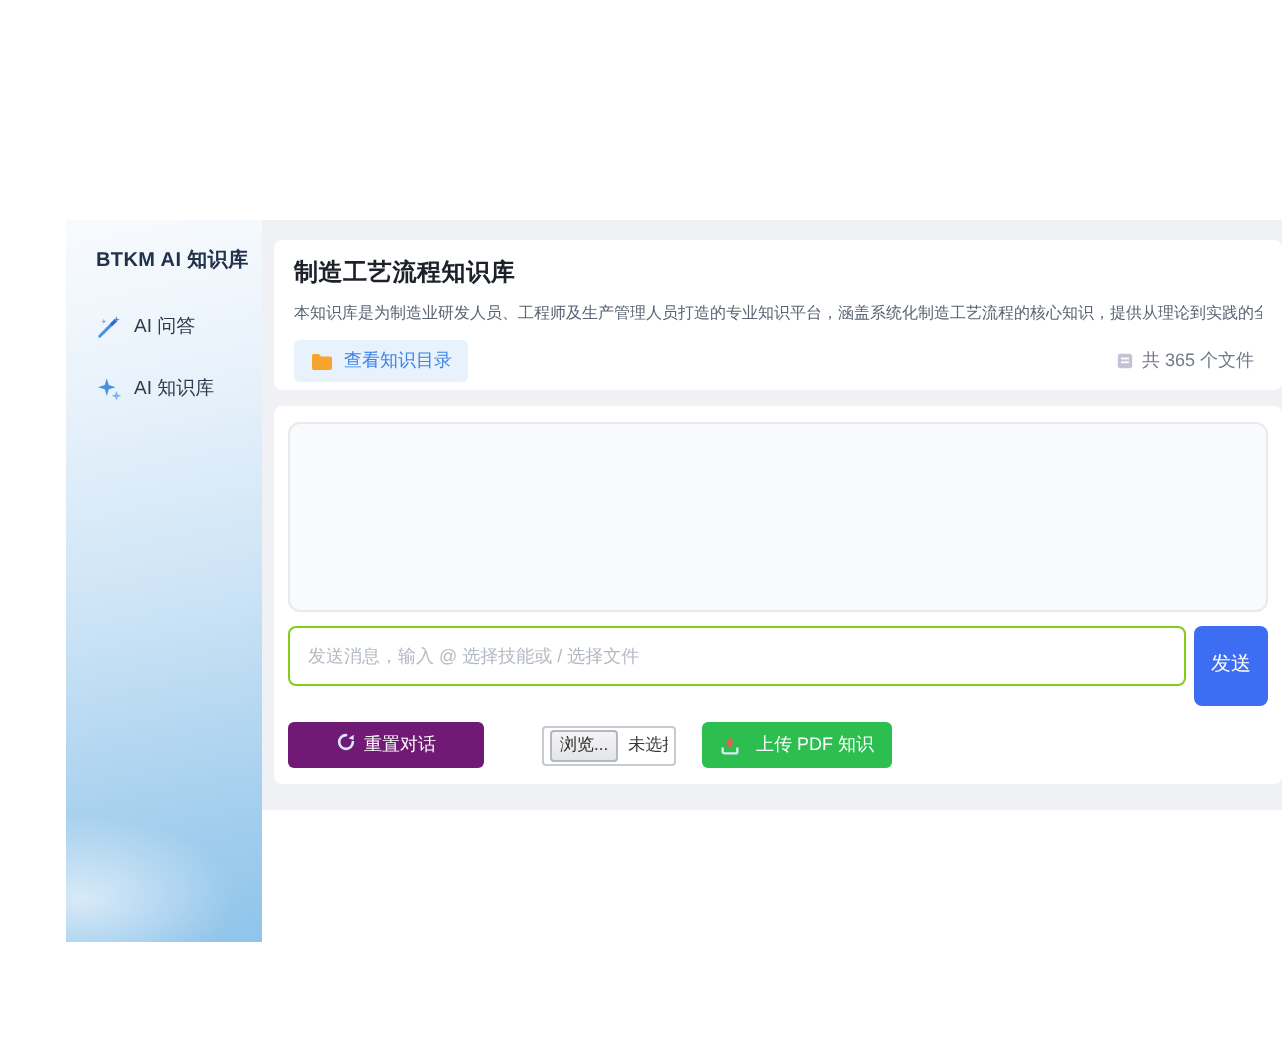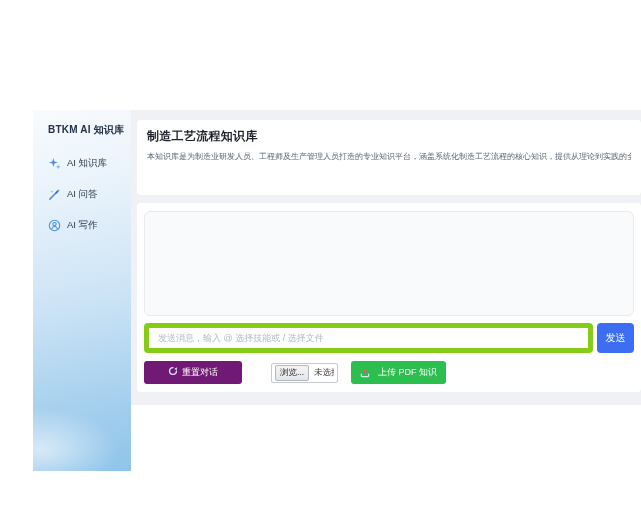--- a/index.html
+++ b/index.html
@@ -82,27 +82,27 @@
   }
   .messages-area {
     height: 107px;
     background: #f9fafc;
     border: 1px solid #e7eaee;
     border-radius: 6px;
   }
   .input-row { margin-top: 7px; display: flex; align-items: stretch; gap: 4px; }
   .chat-input {
     flex: 1; min-width: 0; height: 30px;
-    border: 5px solid #84cc16; border-radius: 4px;
+    border: 1px solid #84cc16; border-radius: 4px;
     padding: 0 9px; font-size: 9px; color: #333;
     font-family: inherit; outline: none; background: #fff;
   }
   .chat-input::placeholder { color: #b3bac3; }
   .send-btn {
-    width: 37px; height: 30px;
+    width: 37px; height: 40px;
     background: #3d6df2; color: #ffffff;
     border: none; border-radius: 4px;
     font-size: 10px; line-height: 1.25;
     word-break: break-all; padding: 2px 8px;
     cursor: pointer; font-family: inherit;
   }
   .actions-row { margin-top: 8px; display: flex; align-items: center; }
   .reset-btn {
     display: inline-flex; align-items: flex-start; gap: 4px;
     background: #701a75; color: #ffffff;
@@ -138,62 +138,72 @@
   }
 </style>
 </head>
 <body>
 
 <div class="app">
 
   <div class="sidebar">
     <div class="sidebar-title">BTKM AI 知识库</div>
     <div class="menu">
-
-      <div class="menu-item">
-        <span class="icon">
-          <svg viewBox="0 0 14 14" width="13" height="13">
-            <path d="M5.8 1.2 L6.9 4.9 L10.6 6 L6.9 7.1 L5.8 10.8 L4.7 7.1 L1 6 L4.7 4.9 Z" fill="#4a90e2"></path>
-            <path d="M11 8 l.7 1.9 1.9.7 -1.9.7 -.7 1.9 -.7 -1.9 -1.9 -.7 1.9 -.7 z" fill="#7db4ef"></path>
-          </svg>
-        </span>
-        <span class="label">AI 知识库</span>
-      </div>
 
       <div class="menu-item">
         <span class="icon">
           <svg viewBox="0 0 14 14" width="13" height="13">
             <path d="M2 12 L8 6" stroke="#4a90e2" stroke-width="1.6" stroke-linecap="round" fill="none"></path>
             <path d="M8.5 5.5 L10 4" stroke="#2f6bd8" stroke-width="1.9" stroke-linecap="round" fill="none"></path>
             <path d="M11 1.2 l.5 1.3 1.3.5 -1.3.5 -.5 1.3 -.5 -1.3 -1.3 -.5 1.3 -.5 z" fill="#4a90e2"></path>
             <path d="M4.2 2.6 l.4 1 1 .4 -1 .4 -.4 1 -.4 -1 -1 -.4 1 -.4 z" fill="#7db4ef"></path>
           </svg>
         </span>
         <span class="label">AI 问答</span>
       </div>
 
       <div class="menu-item">
         <span class="icon">
-          <svg viewBox="0 0 14 14" width="13" height="13" fill="none" stroke="#4a90e2" stroke-width="1.2">
-            <circle cx="7" cy="7" r="5.6"></circle>
-            <circle cx="7" cy="5.5" r="1.8"></circle>
-            <path d="M3.9 10.7 C4.5 8.9 5.5 8.1 7 8.1 C8.5 8.1 9.5 8.9 10.1 10.7"></path>
+          <svg viewBox="0 0 14 14" width="13" height="13">
+            <path d="M5.8 1.2 L6.9 4.9 L10.6 6 L6.9 7.1 L5.8 10.8 L4.7 7.1 L1 6 L4.7 4.9 Z" fill="#4a90e2"></path>
+            <path d="M11 8 l.7 1.9 1.9.7 -1.9.7 -.7 1.9 -.7 -1.9 -1.9 -.7 1.9 -.7 z" fill="#7db4ef"></path>
           </svg>
         </span>
-        <span class="label">AI 写作</span>
-      </div>
+        <span class="label">AI 知识库</span>
+      </div>
+
 
     </div>
   </div>
 
   <div class="main">
 
     <div class="card header-card">
       <div class="page-title">制造工艺流程知识库</div>
       <div class="page-desc">本知识库是为制造业研发人员、工程师及生产管理人员打造的专业知识平台，涵盖系统化制造工艺流程的核心知识，提供从理论到实践的全面内容。</div>
+      <div class="header-row">
+        <button class="catalog-btn">
+          <span style="display:inline-flex;">
+            <svg viewBox="0 0 14 12" width="12" height="10">
+              <path d="M1 2.2 a1 1 0 0 1 1 -1 h3.2 l1.2 1.5 H12 a1 1 0 0 1 1 1 V9.8 a1 1 0 0 1 -1 1 H2 a1 1 0 0 1 -1 -1 Z" fill="#f6a42d"></path>
+            </svg>
+          </span>
+          <span>查看知识目录</span>
+        </button>
+        <span class="files-count">
+          <span style="display:inline-flex;">
+            <svg viewBox="0 0 10 10" width="9" height="9">
+              <rect x="1" y="1" width="8" height="8" rx="1.5" fill="#c3c2d6"></rect>
+              <rect x="2.8" y="3.1" width="4.4" height="1" fill="#ffffff"></rect>
+              <rect x="2.8" y="5.2" width="4.4" height="1" fill="#ffffff"></rect>
+            </svg>
+          </span>
+          <span>共 365 个文件</span>
+        </span>
+      </div>
     </div>
 
     <div class="card chat-card">
       <div class="messages-area"></div>
 
       <div class="input-row">
         <input class="chat-input" type="text" placeholder="发送消息，输入 @ 选择技能或 / 选择文件" style="">
         <button class="send-btn">发送</button>
       </div>
 

